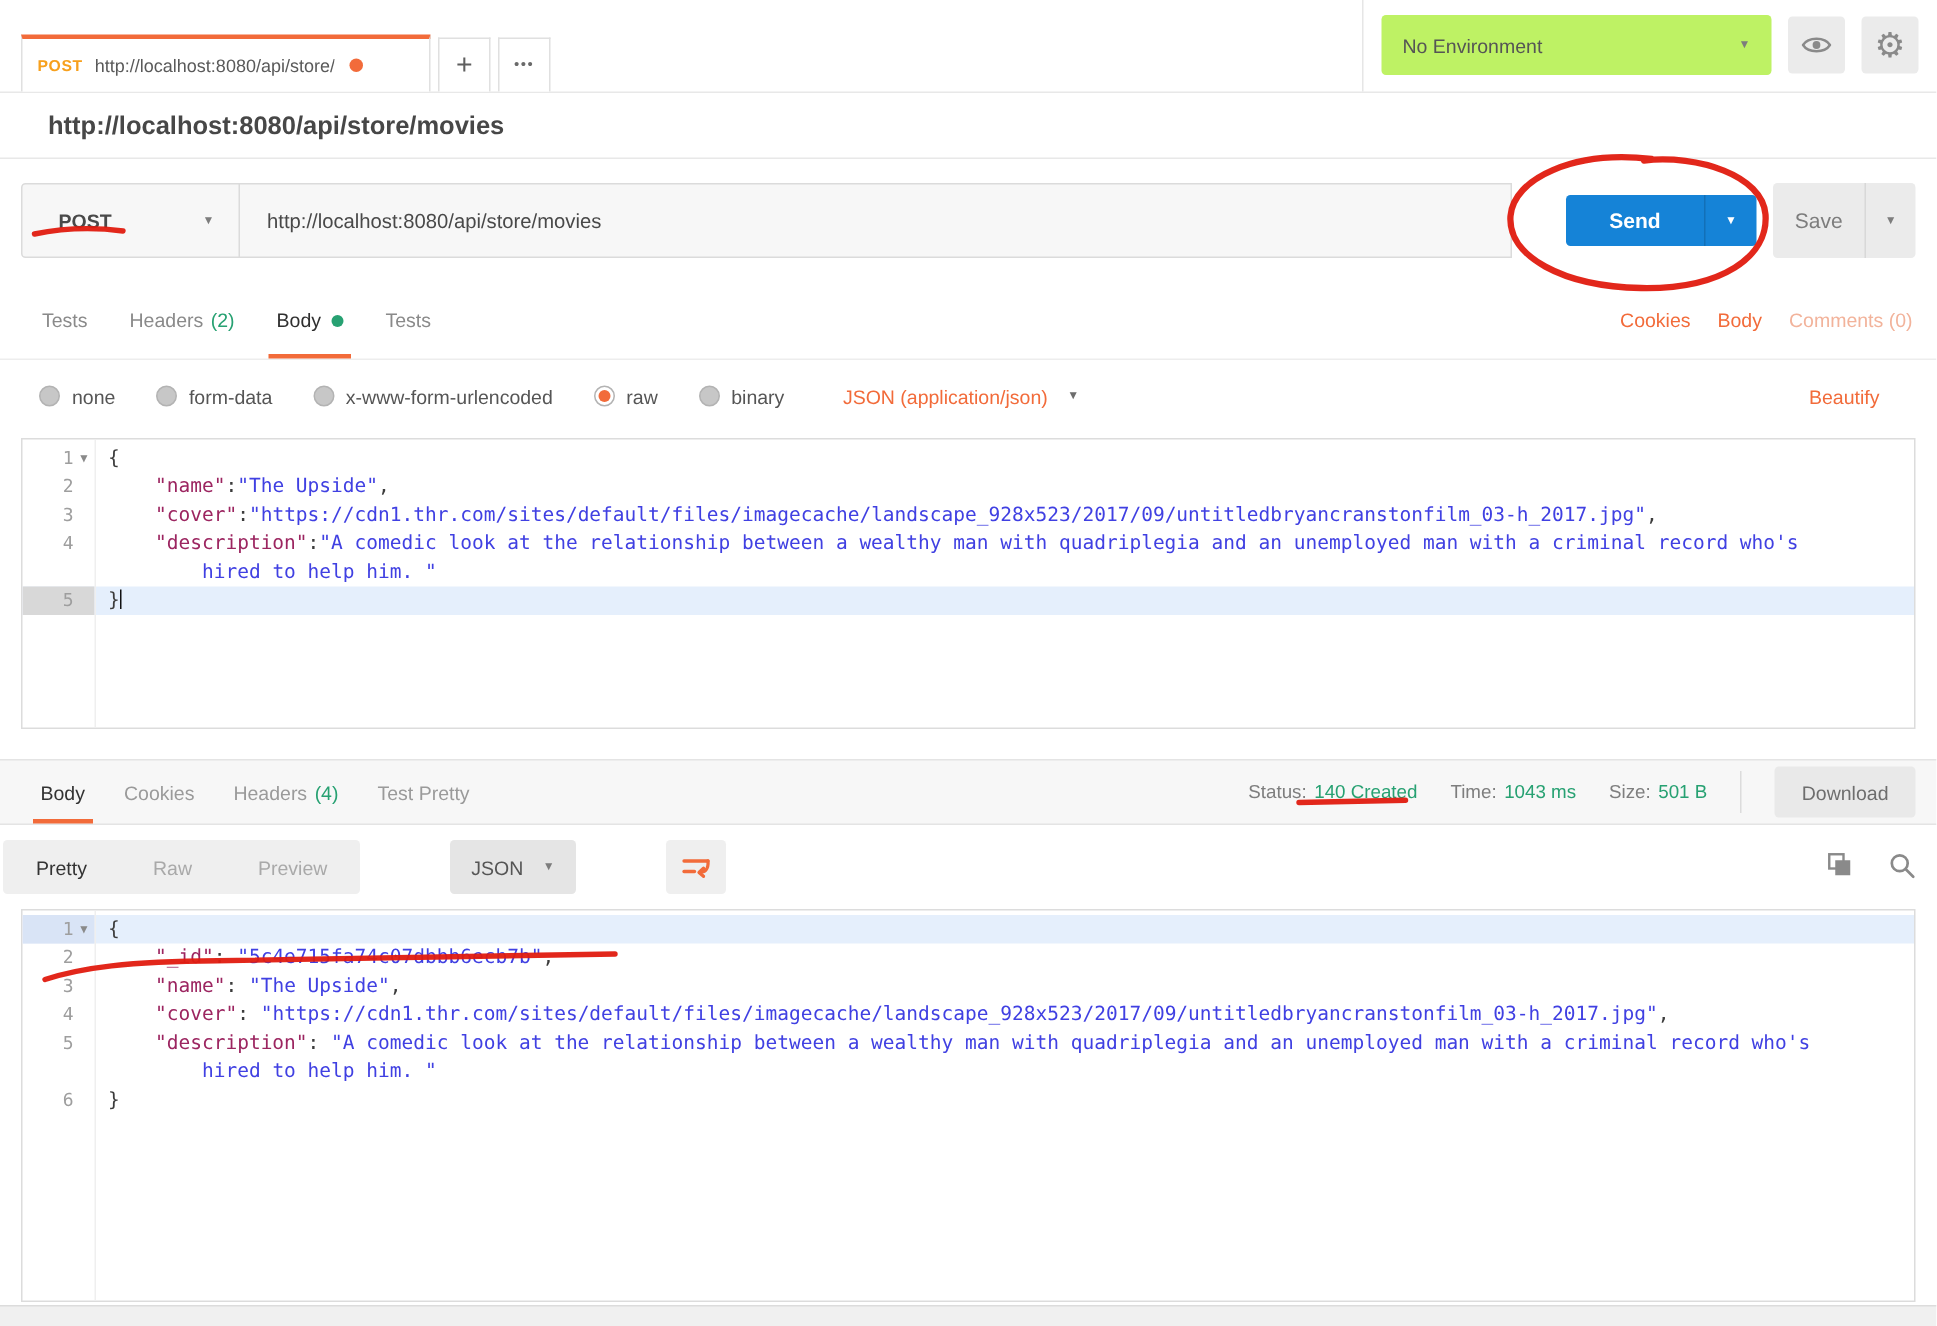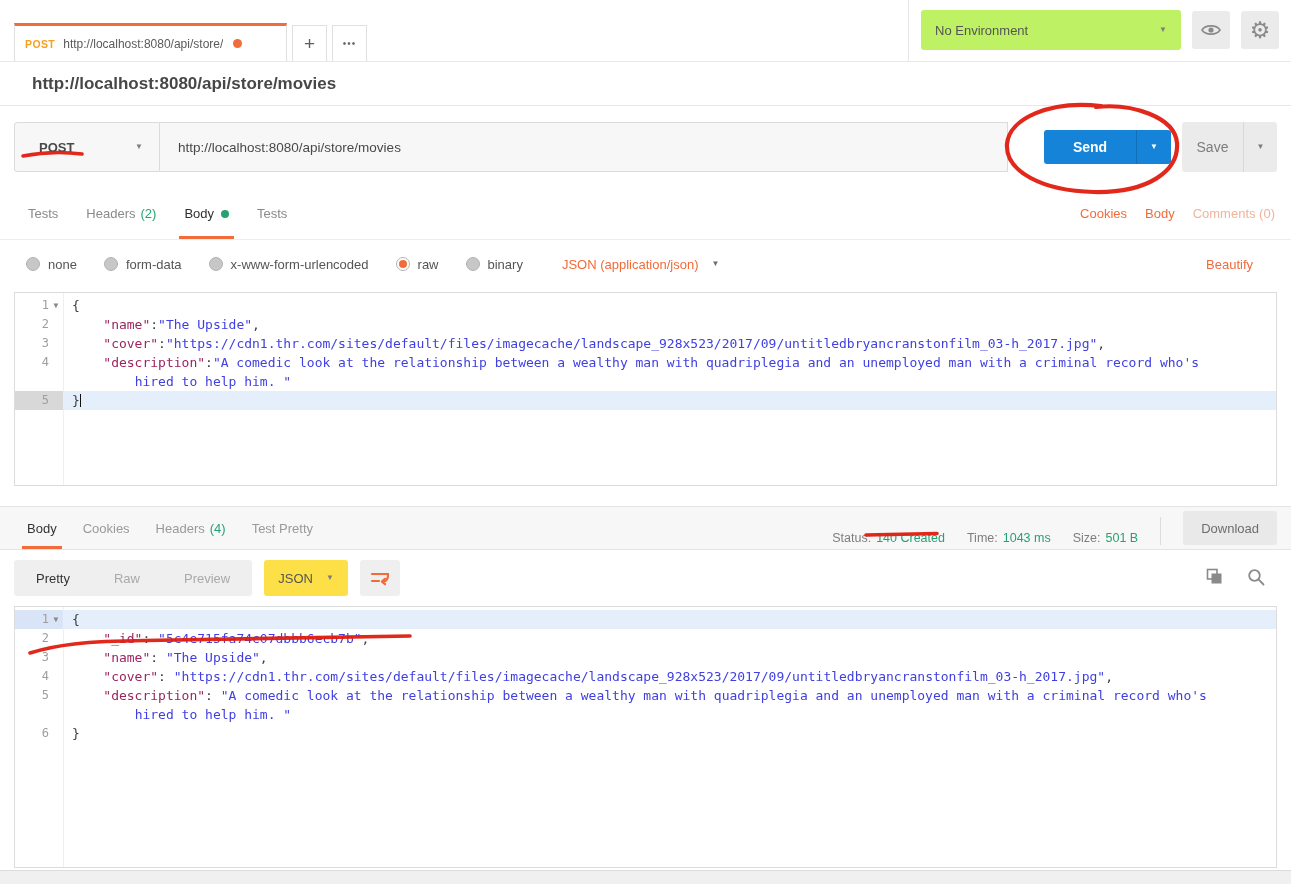--- a/index.html
+++ b/index.html
@@ -90,33 +90,33 @@
 
   .section-gap { height:20px; }
 
   
   .resp-header { height:44px; background:#f7f7f7; border-top:1px solid #e4e4e4; border-bottom:1px solid #e4e4e4;
                  display:flex; align-items:center; padding:0 14px; }
   .resp-tab { padding:0 13px; height:100%; display:flex; align-items:center; font-size:13px; color:#9a9a9a; position:relative; }
   .resp-tab .count { color:var(--green); margin-left:5px; }
   .resp-tab.active { color:#333; }
   .resp-tab.active::after { content:''; position:absolute; left:8px; right:8px; bottom:0; height:3px; background:var(--accent); }
-  .resp-meta { margin-left:auto; display:flex; align-items:flex-end; gap:22px; font-size:12.5px; color:#7e7e7e; }
+  .resp-meta { margin-left:auto; display:flex; align-items:center; gap:22px; font-size:12.5px; color:#7e7e7e; }
   .meta-item { display:flex; align-items:center; }
   .meta-val { color:var(--green); margin-left:5px; }
   .meta-divider { width:1px; height:28px; background:#dcdcdc; }
   .download-btn { height:34px; padding:0 18px; background:#e9e9e9; border-radius:3px; display:flex; align-items:center;
                   font-size:13px; color:#6e6e6e; }
 
   
-  .resp-viewbar { height:56px; display:flex; align-items:center; padding:0 14px; }
+  .resp-viewbar { height:56px; display:flex; align-items:center; padding:0 2px;gap:48px; }
   .segmented { display:flex; background:#efefef; border-radius:3px; height:36px; }
   .seg-opt { padding:0 22px; display:flex; align-items:center; font-size:13px; color:#a9a9a9; }
   .seg-opt.active { color:#333; }
-  .format-select { height:36px; background:#fde047; border-radius:3px; display:flex; align-items:center; gap:13px;
+  .format-select { height:36px; background:#e5e5e5; border-radius:3px; display:flex; align-items:center; gap:13px;
                    padding:0 14px; margin-left:12px; font-size:13px; color:#555;text-align:center; }
   .wrap-btn { width:40px; height:36px; background:#efefef; border-radius:3px; margin-left:12px;
               display:flex; align-items:center; justify-content:center; }
   .viewbar-icons { margin-left:auto; display:flex; align-items:center; gap:24px; padding-right:12px; }
 
   .bottom-strip { position:absolute; left:0; right:0; bottom:0; height:14px; background:#f0f0f0; border-top:1px solid #dcdcdc; }
 
   
   .annotations { position:absolute; inset:0; z-index:60; pointer-events:none; }
   .ann { stroke:var(--red); stroke-width:3.6; fill:none; stroke-linecap:round; opacity:.95; }

